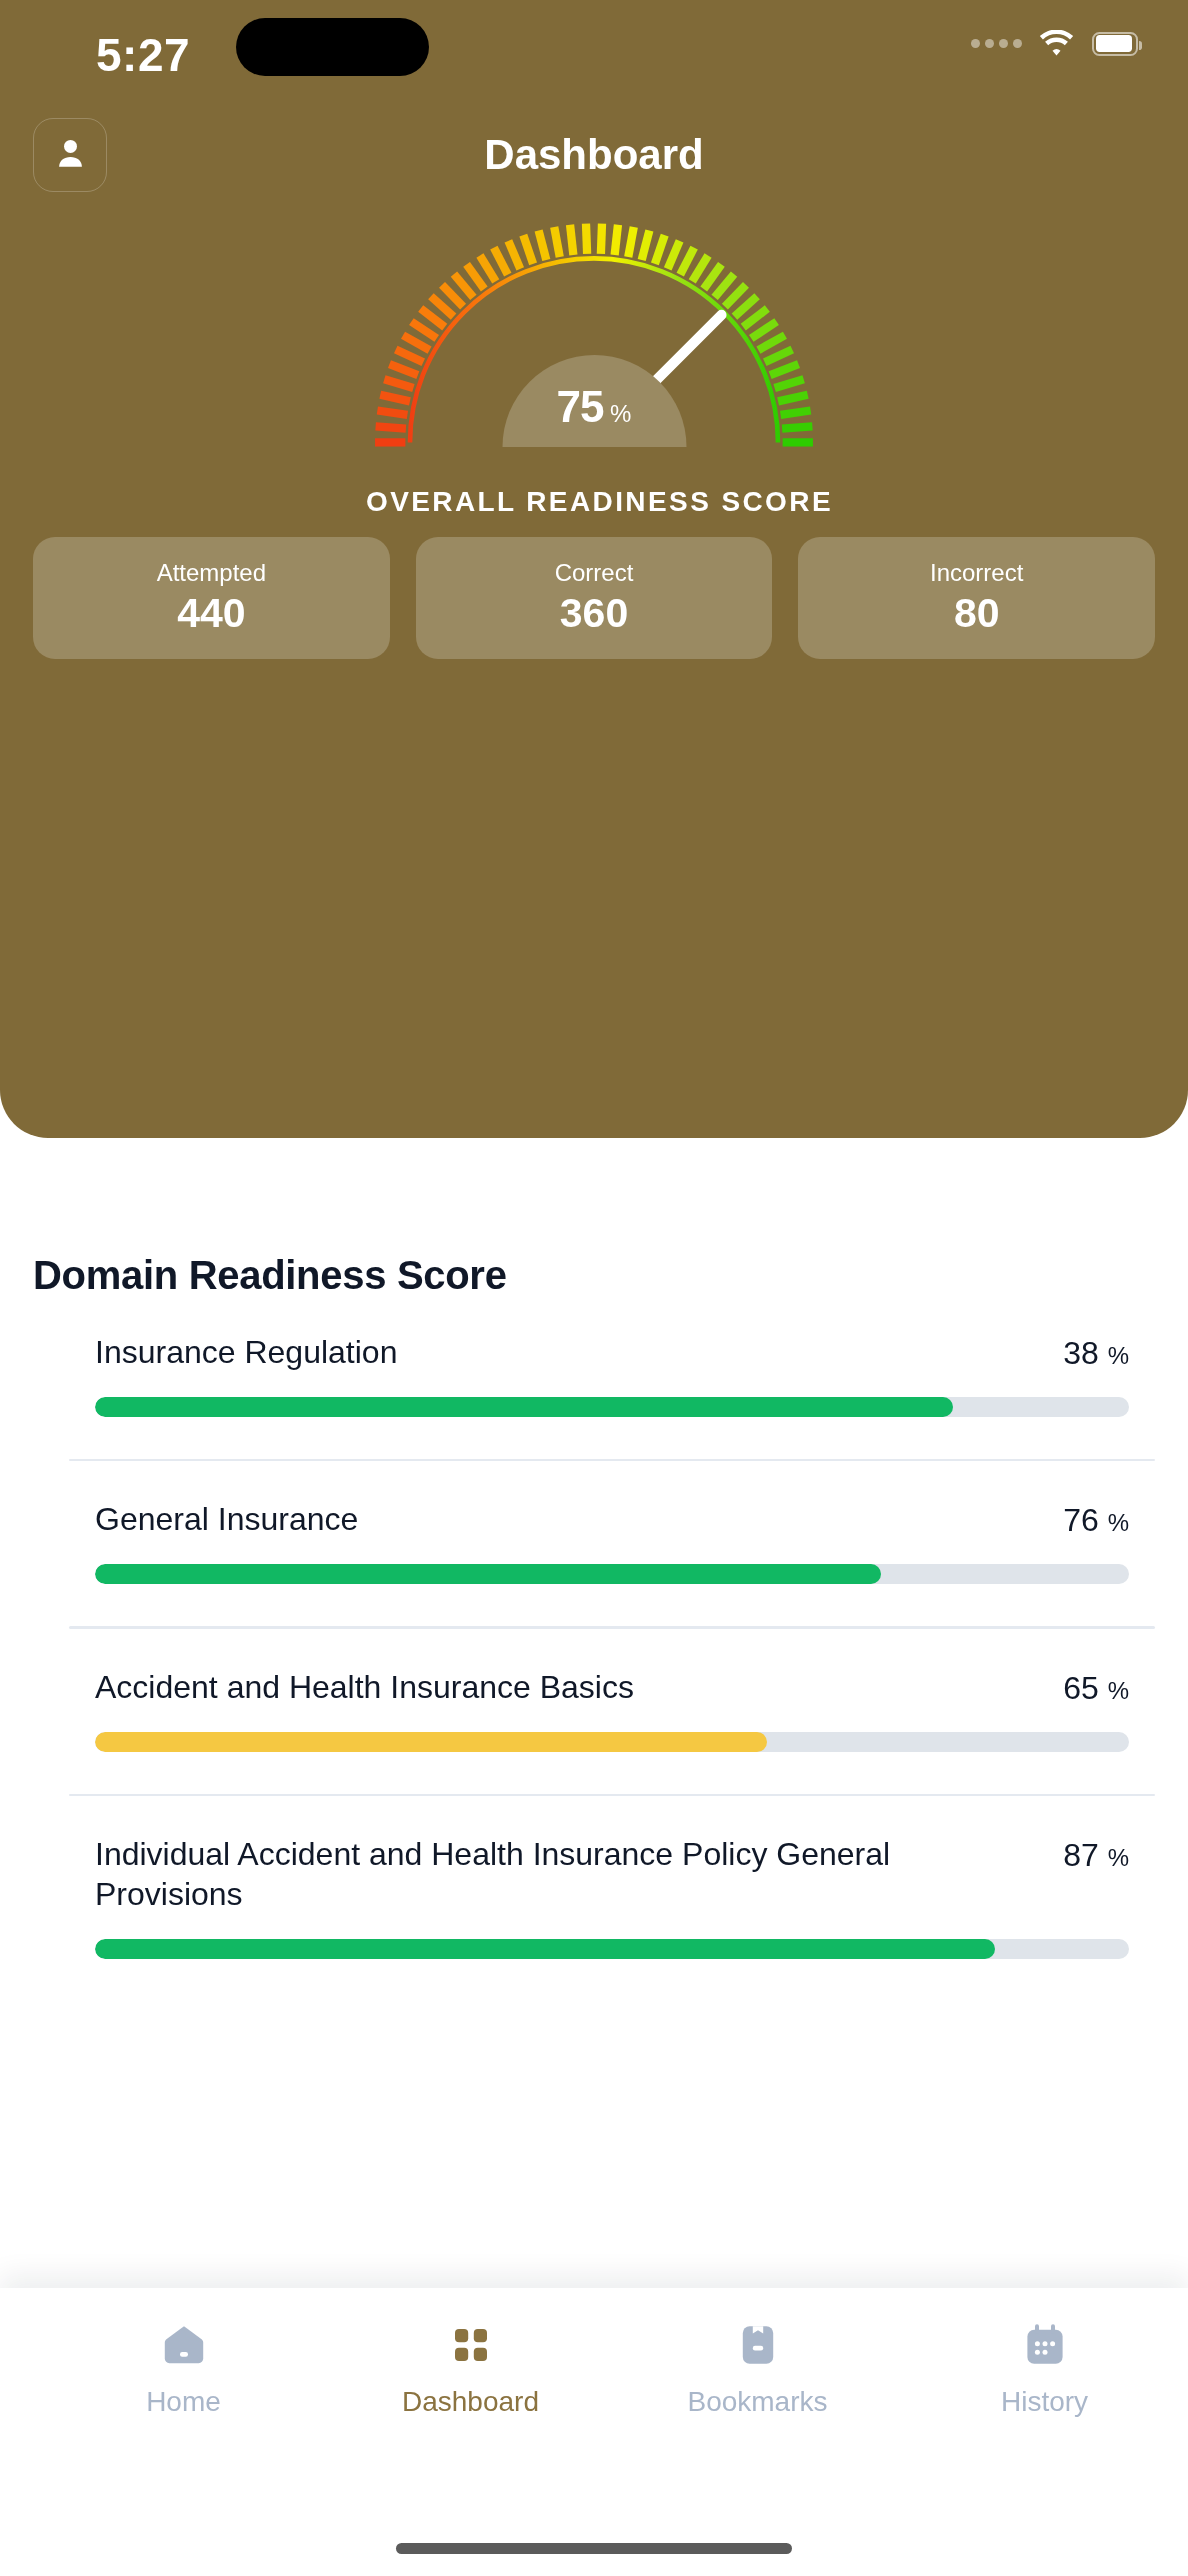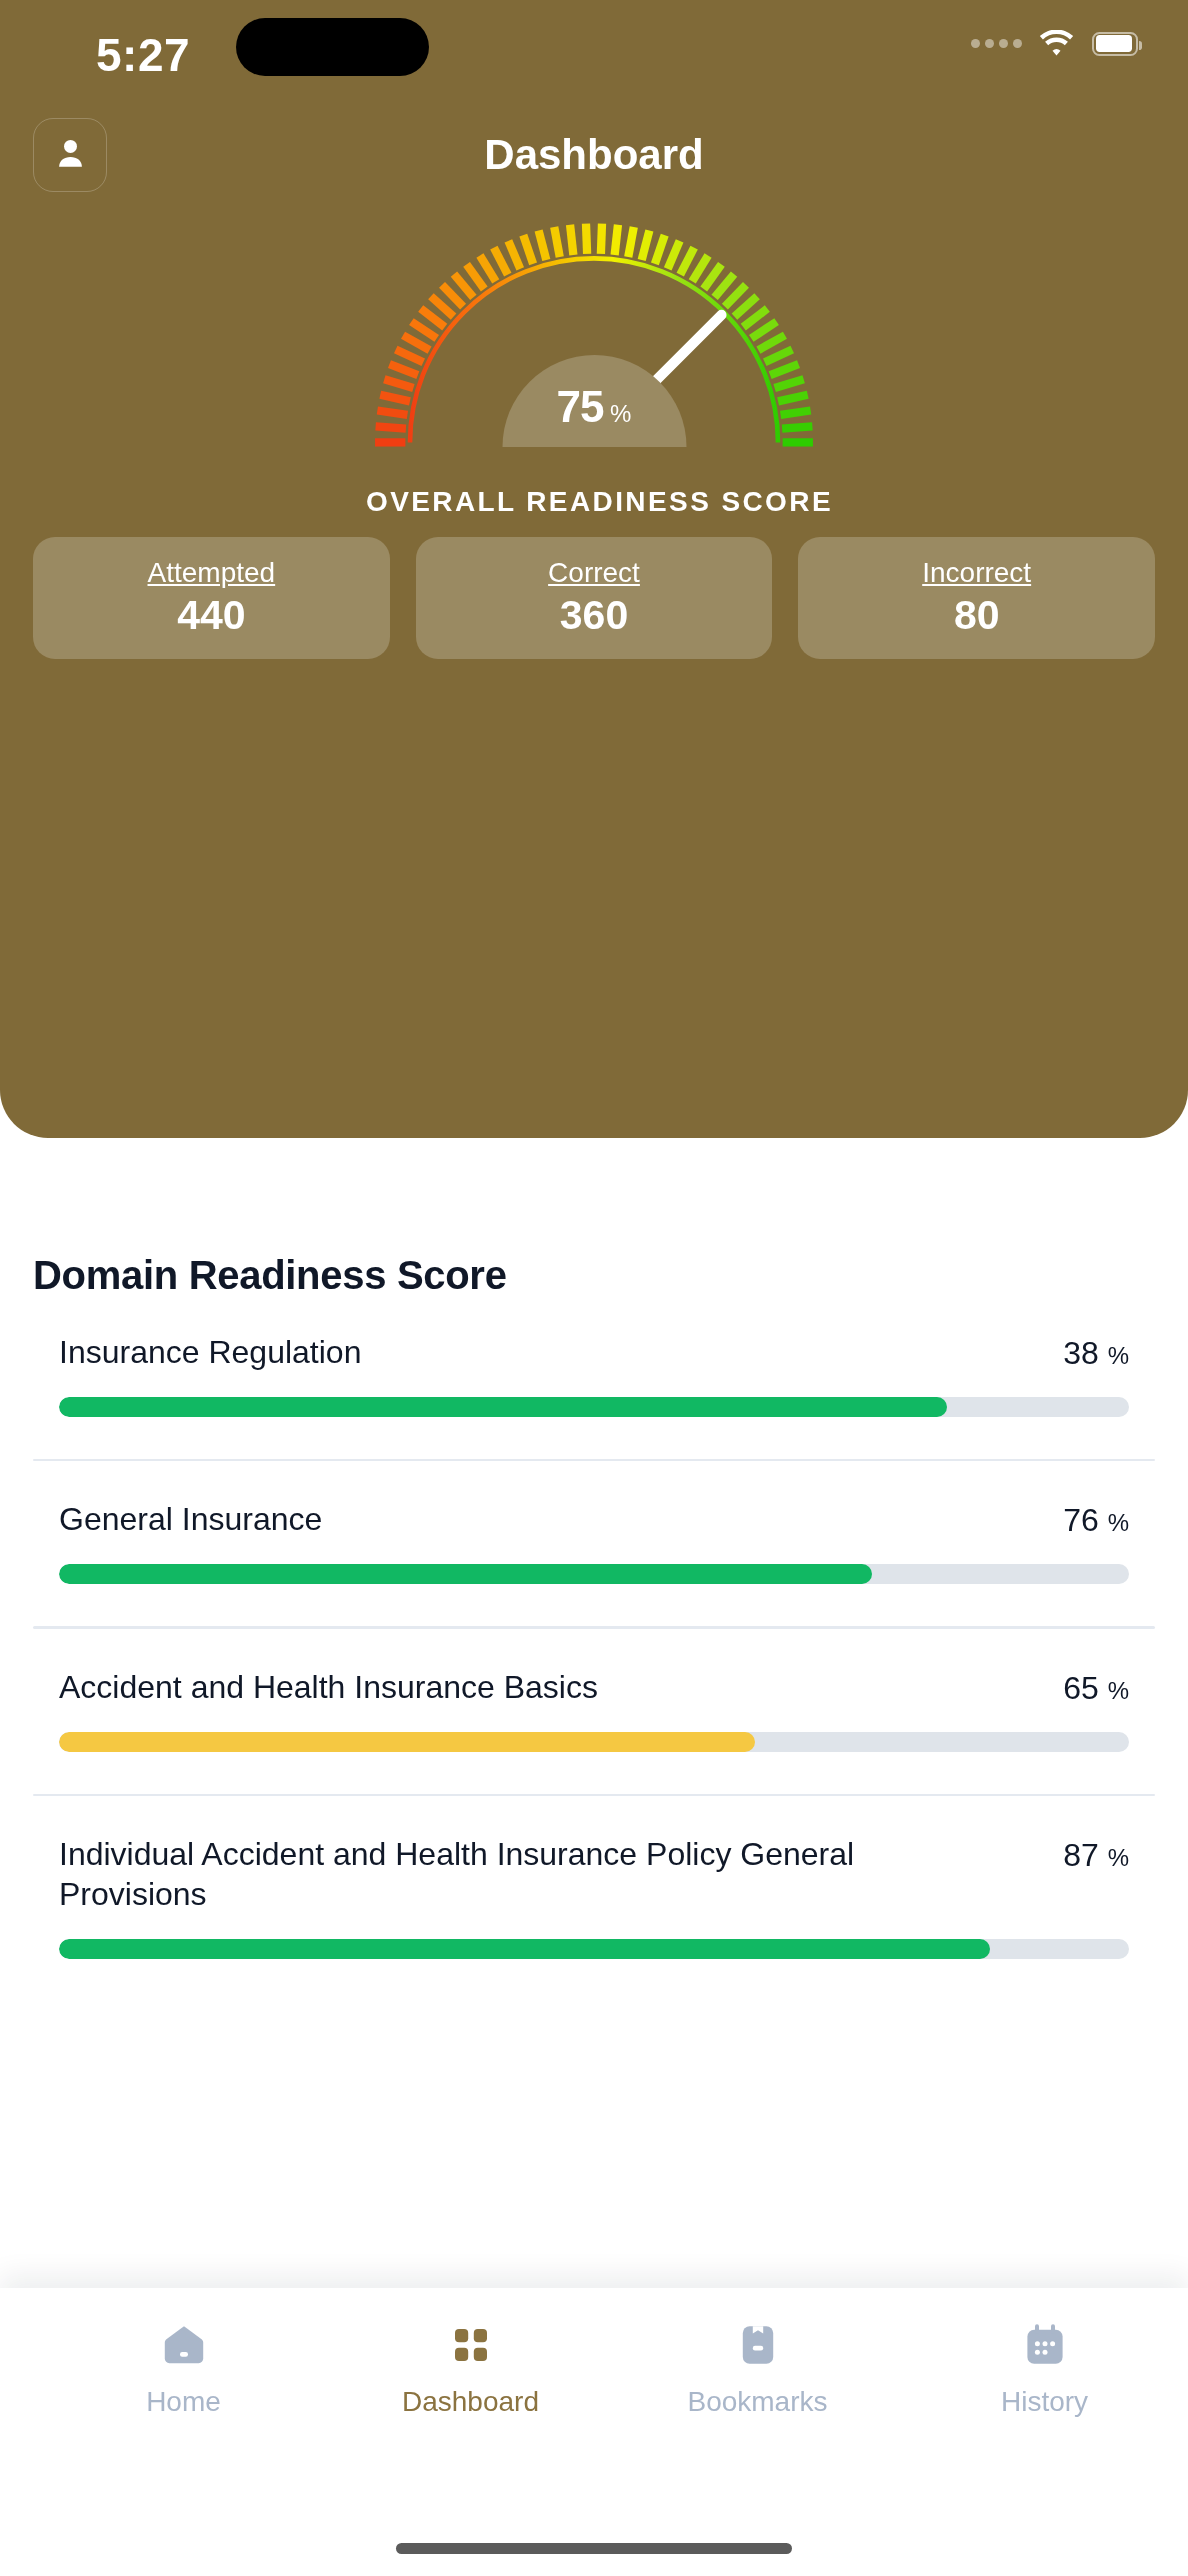--- a/index.html
+++ b/index.html
@@ -86,32 +86,32 @@
 
   
   .stat-row{
     position:absolute; left:33px; top:537px; width:1122px;
     display:flex; gap:26px;
   }
   .stat-card{
     flex:1; height:122px; background:#9A8A62; border-radius:22px;
     display:flex; flex-direction:column; align-items:center; justify-content:center; gap:3.7px;
   }
-  .stat-card .label{ font-size:28px; color:#ffffff; font-weight:400;text-decoration:underline; }
+  .stat-card .label{ font-size:24px; color:#ffffff; font-weight:400; }
   .stat-card .value{ font-size:41px; color:#ffffff; font-weight:600; }
 
   
   .domain-section{
     position:absolute; top:1138px; left:0; width:1188px;
   }
   .section-title{
     margin:115px 0 0 33px; font-size:40px; font-weight:700; color:#101828;
     letter-spacing:-0.3px;
   }
-  .domain-list{ margin-top:35px; }
+  .domain-list{ margin-top:35px;margin-left:36px; }
   .domain-row{ padding:0 33px; }
   .domain-head{
     display:flex; align-items:flex-start; justify-content:space-between;
     gap:18.4px; padding:0 26px 0 26px;
   }
   .domain-name{
     font-size:32px; color:#101828; font-weight:400; line-height:1.24; max-width:866px;
   }
   .domain-pct{
     font-size:32px; color:#101828; font-weight:500; white-space:nowrap; padding-top:1.8px;

